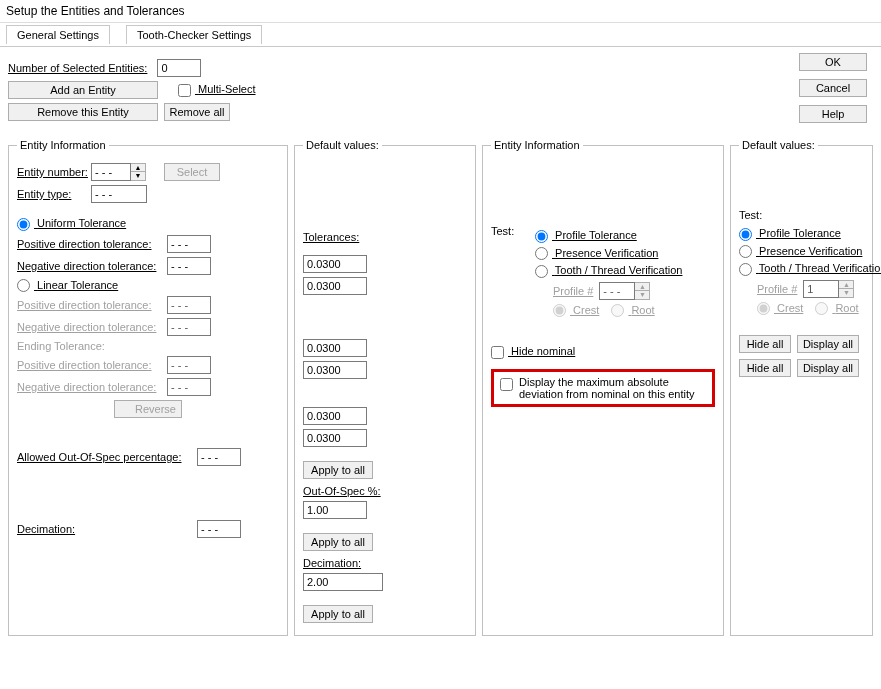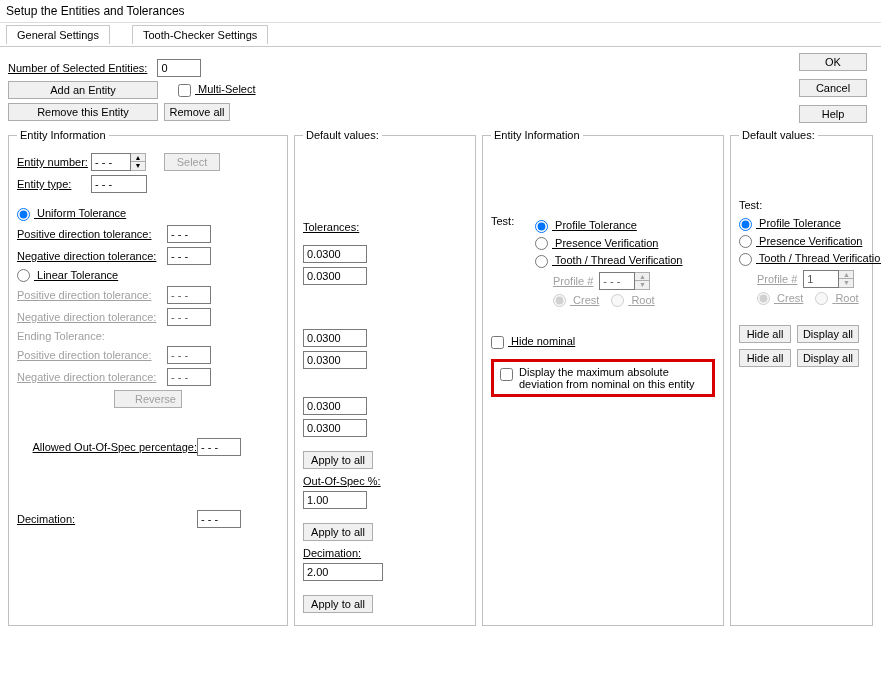--- a/index.html
+++ b/index.html
@@ -21,21 +21,21 @@
   .tabs {
     padding: 2px 6px;
     border-bottom: 1px solid #c8c8c8;
   }
   .tab {
     display: inline-block;
     padding: 3px 10px;
     border: 1px solid #c8c8c8;
     border-bottom: none;
     background: #fff;
-    margin-right: 19px;
+    margin-right: 13px;
   }
   .content {
     position: relative;
     padding: 8px 8px;
   }
   .toprow {
     display: flex;
     align-items: flex-start;
   }
   .toprow-left { flex: 0 0 300px; }
@@ -88,21 +88,21 @@
     margin: 0;
     padding: 8px 8px;
   }
   fieldset.group > legend {
     font-size: 11px;
     padding: 0 3px;
   }
   .cols {
     display: flex;
     gap: 6px;
-    margin-top: 4px;
+    margin-top: 14px;
   }
   .col { }
   .col1 { width: 280px; }
   .col2 { width: 182px; }
   .col3 { width: 242px; }
   .col4 { width: 140px; flex:1; }
   .row { display: flex; align-items: center; margin: 4px 0; }
   .row label { flex: 0 0 auto; text-decoration: underline; }
   .disabled { color: #a0a0a0; }
   input[type=radio], input[type=checkbox] {
@@ -212,21 +212,21 @@
         <input class="textbox" style="width: 44px;" disabled="" value="- - -">
       </div>
 
       <div class="row" style="justify-content:center;">
         <div class="btn disabled" style="width:68px;padding-left:15px;">Reverse</div>
       </div>
 
       <div style="height:22px;"></div>
 
       <div class="row">
-        <label style="width:180px;text-align:right;">Allowed Out-Of-Spec percentage:</label>
+        <label style="width:180px;">Allowed Out-Of-Spec percentage:</label>
         <input class="textbox" style="width: 44px;" value="- - -">
       </div>
 
       <div style="height:46px;"></div>
 
       <div class="row">
         <label style="width:180px;">Decimation:</label>
         <input class="textbox" style="width: 44px;" value="- - -">
       </div>
     </fieldset>

